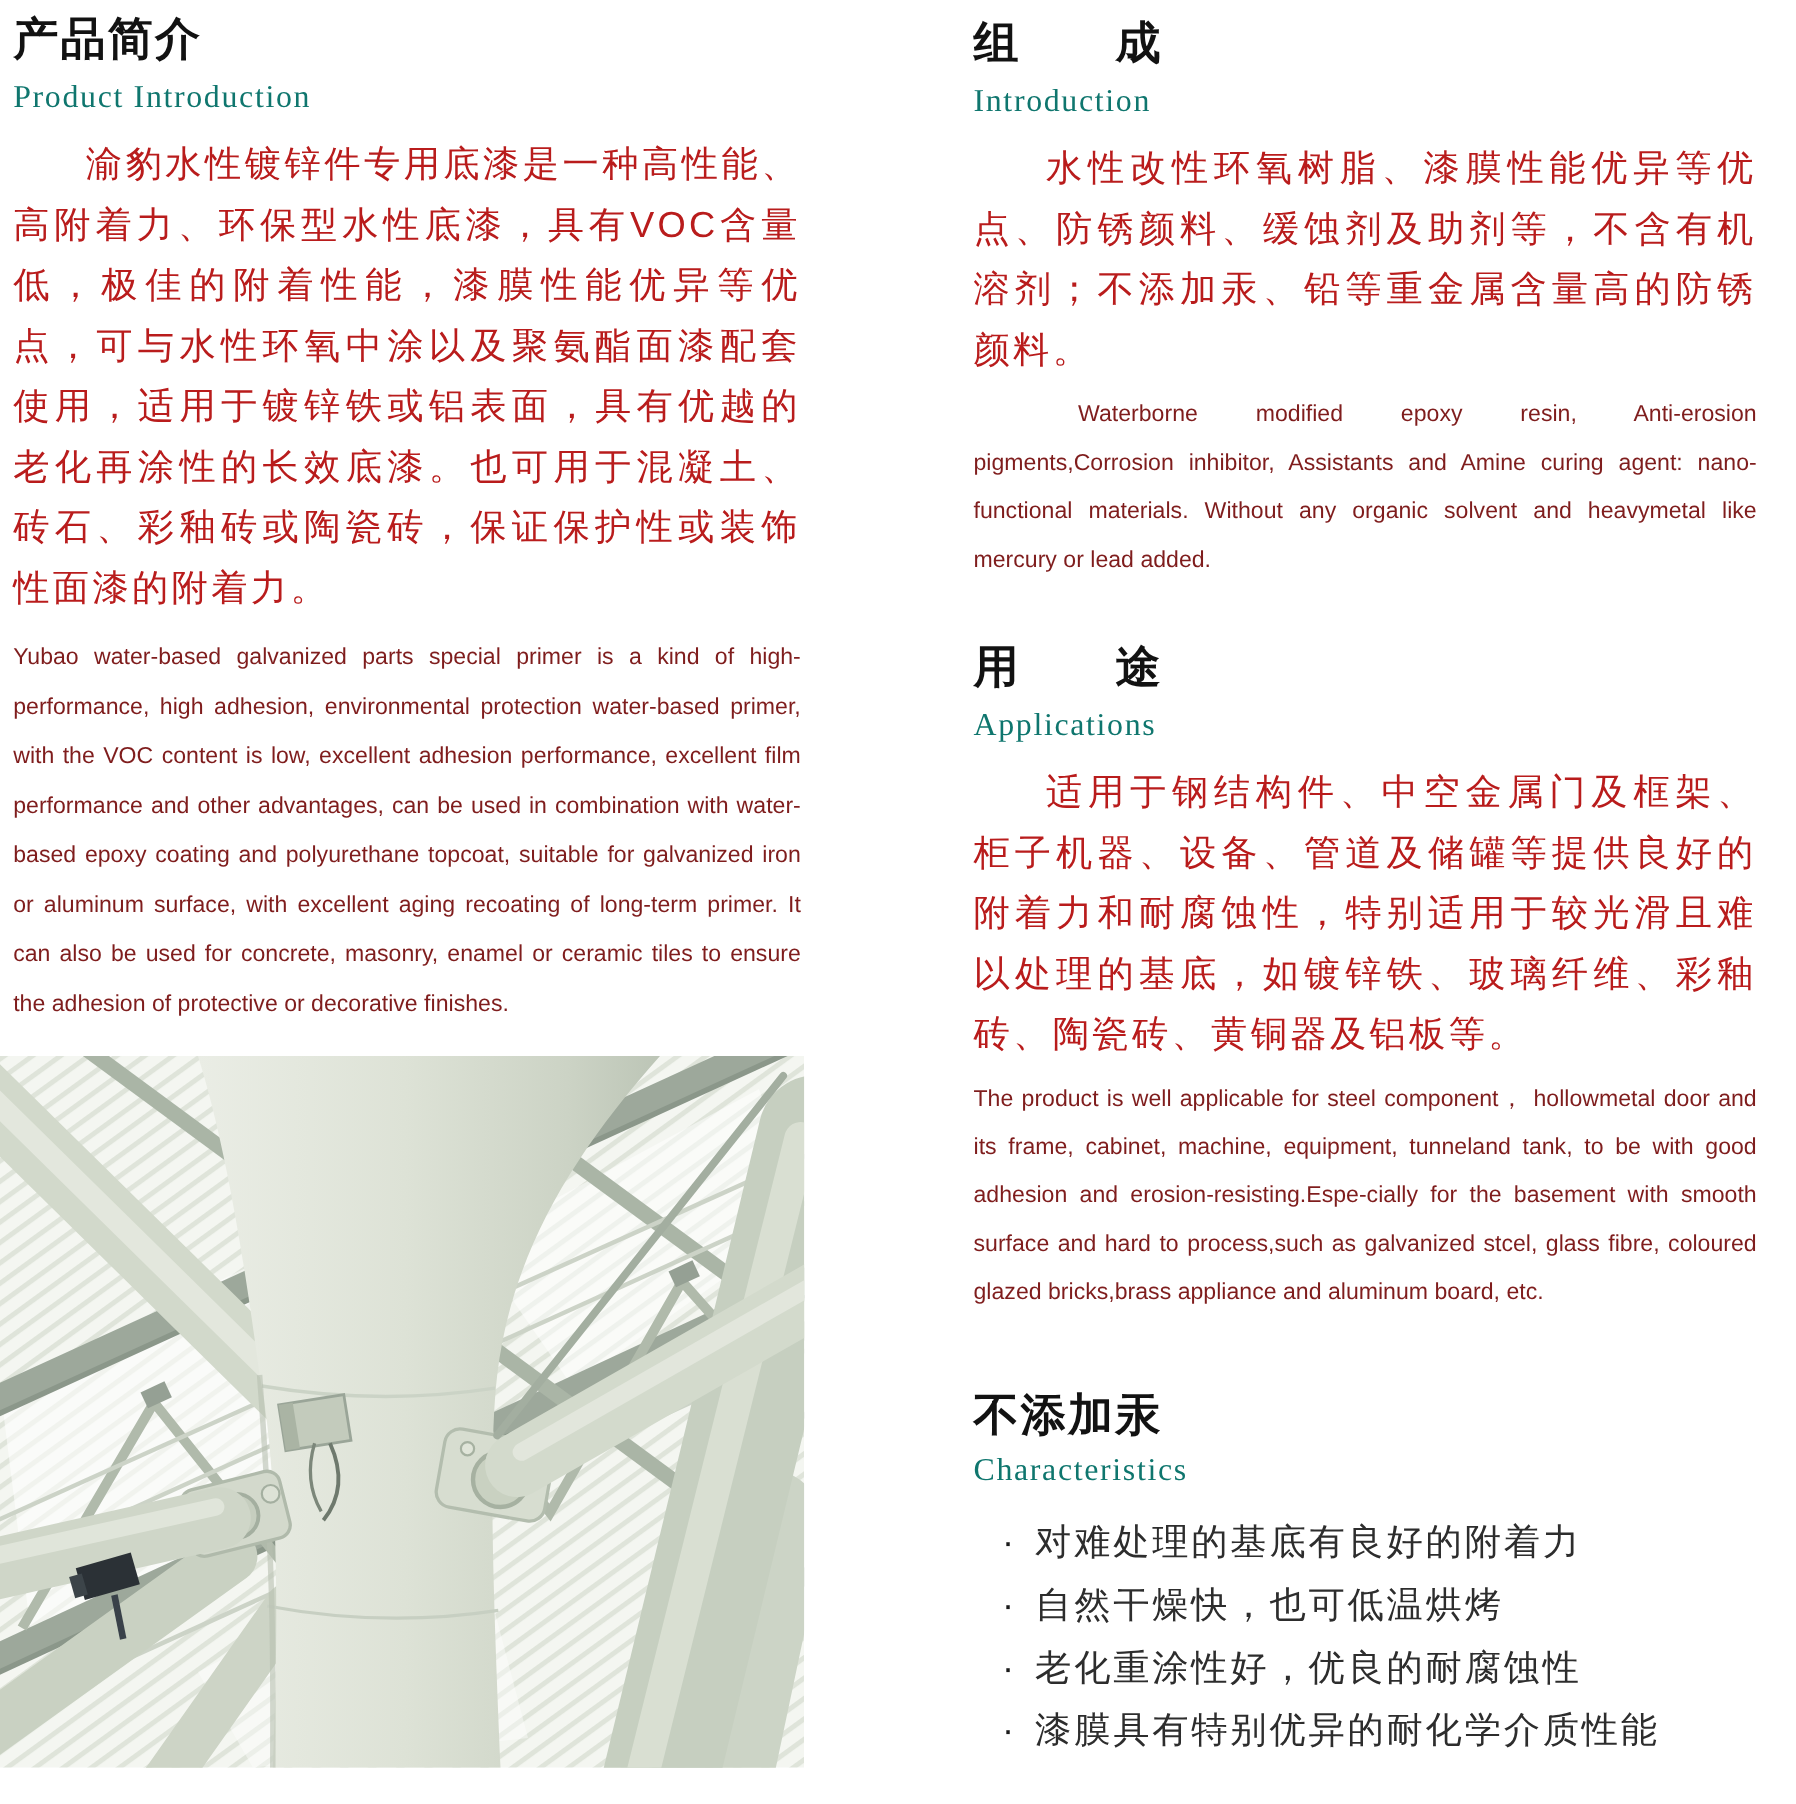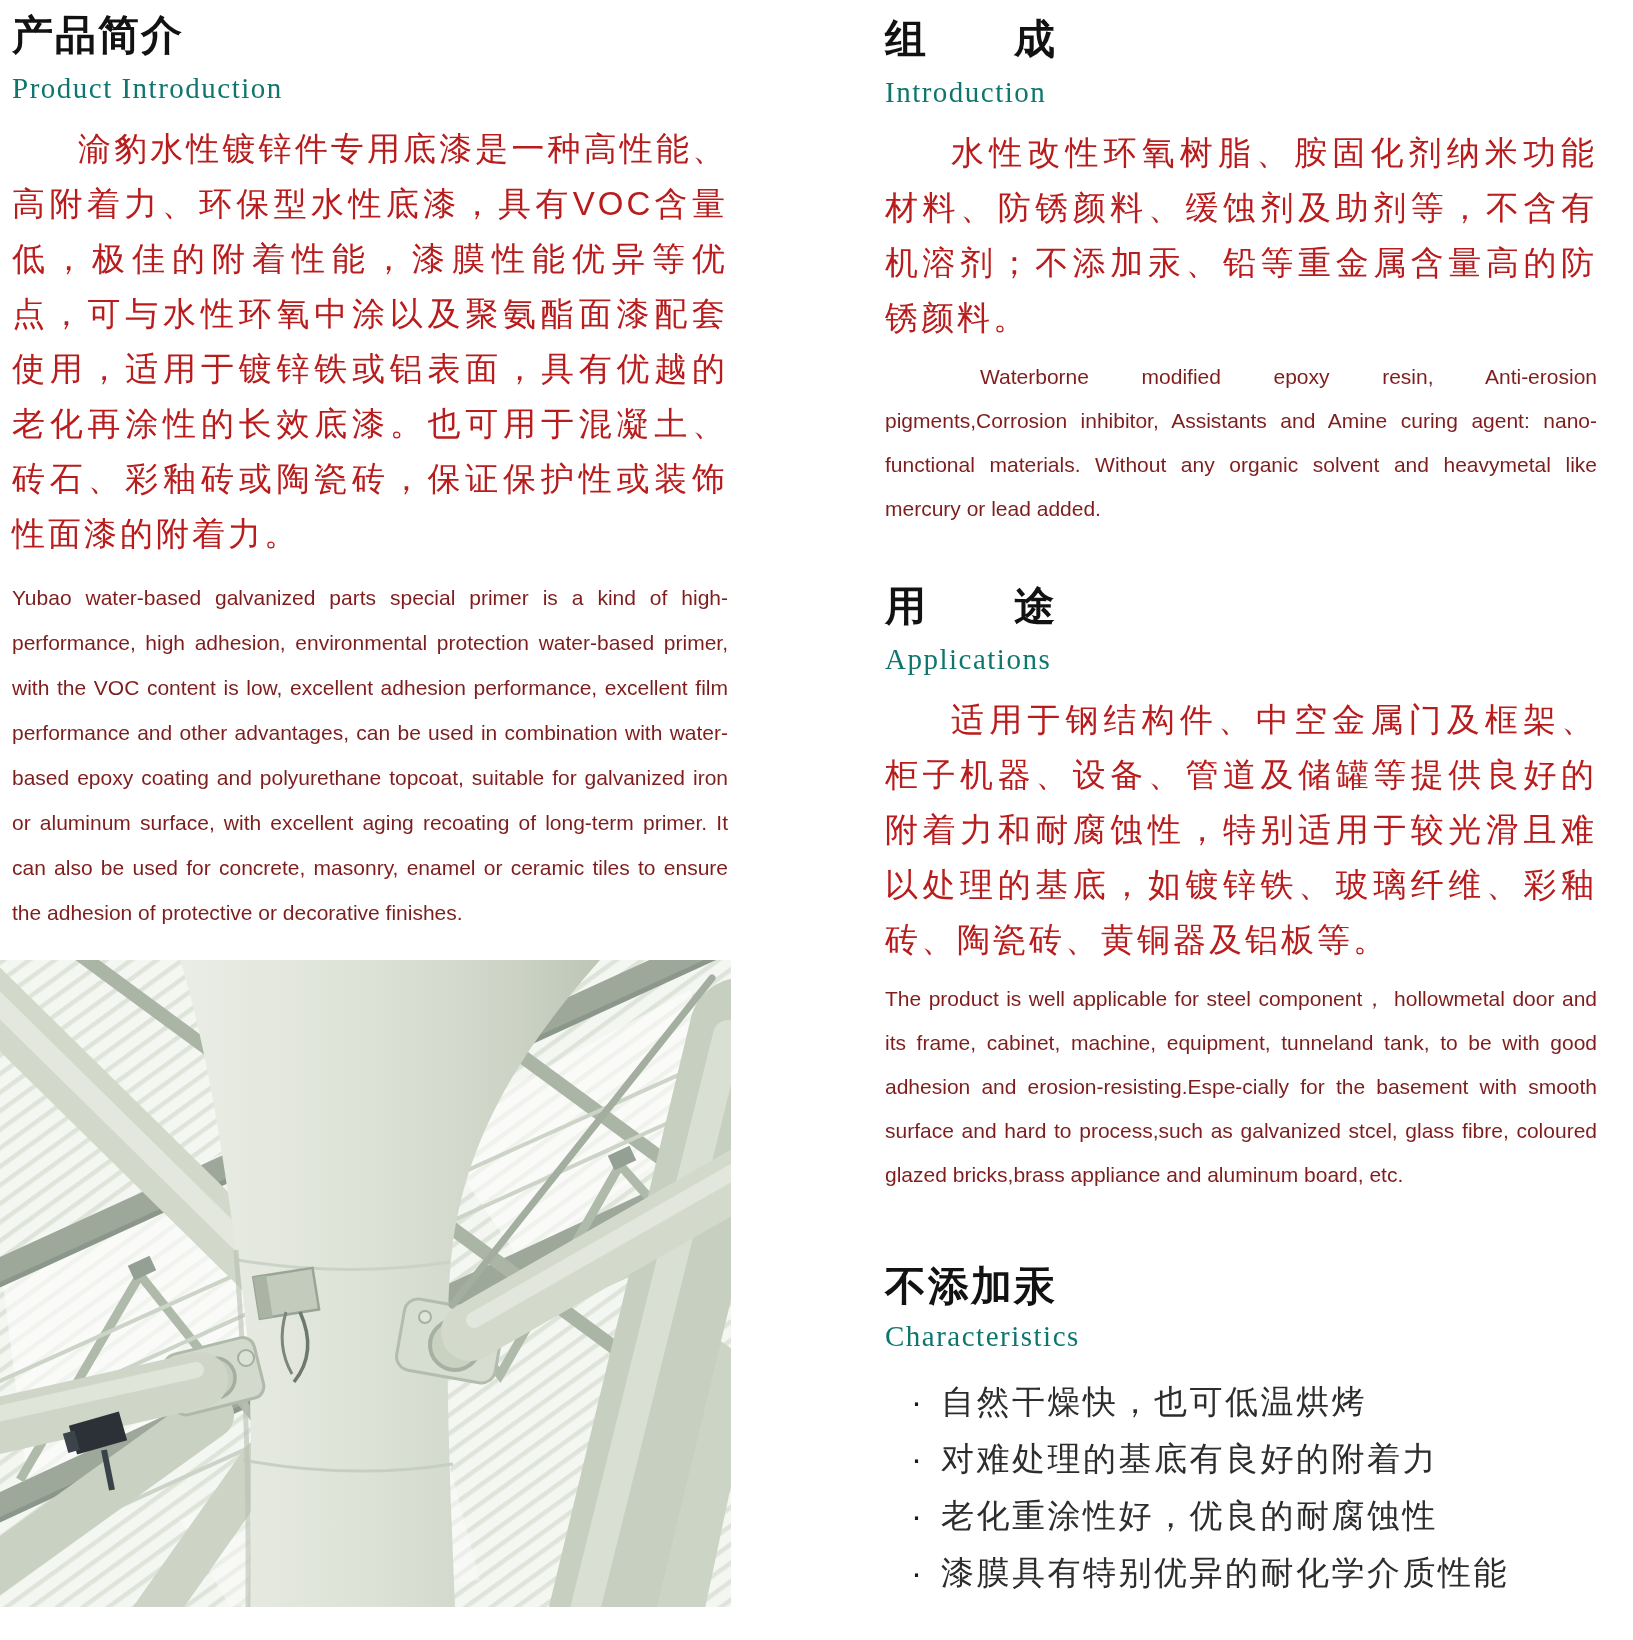--- a/index.html
+++ b/index.html
@@ -156,40 +156,40 @@
         <line x1="104" y1="490" x2="112" y2="530" stroke="#394149" stroke-width="6"></line>
       </g>
     </svg>
   </figure>
 
   <section class="col col-right">
 
     <div>
       <h2 class="zh-h">组　　成</h2>
       <div class="en-sub">Introduction</div>
-      <p class="zh-p">水性改性环氧树脂、胺固化剂纳米功能材料、防锈颜料、缓蚀剂及助剂等，不含有机溶剂；不添加汞、铅等重金属含量高的防锈颜料。</p>
+      <p class="zh-p">水性改性环氧树脂、漆膜性能优异等优点、防锈颜料、缓蚀剂及助剂等，不含有机溶剂；不添加汞、铅等重金属含量高的防锈颜料。</p>
       <p class="en-p" style="text-indent:95px">Waterborne modified epoxy resin, Anti-erosion  pigments,Corrosion inhibitor, Assistants and Amine curing agent: nano-functional materials. Without any organic solvent and heavymetal like mercury or lead added.</p>
     </div>
 
     <div class="sec-gap">
       <h2 class="zh-h">用　　途</h2>
       <div class="en-sub">Applications</div>
       <p class="zh-p">适用于钢结构件、中空金属门及框架、柜子机器、设备、管道及储罐等提供良好的附着力和耐腐蚀性，特别适用于较光滑且难以处理的基底，如镀锌铁、玻璃纤维、彩釉砖、陶瓷砖、黄铜器及铝板等。</p>
       <p class="en-p">The product is well applicable for steel component， hollowmetal door and its frame, cabinet, machine, equipment, tunneland tank, to be with good adhesion and erosion-resisting.Espe-cially for the basement with smooth surface and hard to process,such as galvanized stcel, glass fibre, coloured glazed bricks,brass appliance and aluminum board, etc.</p>
     </div>
 
     <div class="sec-gap-lg">
       <h2 class="zh-h">不添加汞</h2>
       <div class="en-sub" style="margin-top:10px">Characteristics</div>
       <ul class="bullets">
         <li>
+          <span class="dot">·</span><span>对难处理的基底有良好的附着力</span>
+        </li>
+        <li>
           <span class="dot">·</span><span>自然干燥快，也可低温烘烤</span>
-        </li>
-        <li>
-          <span class="dot">·</span><span>对难处理的基底有良好的附着力</span>
         </li>
         <li>
           <span class="dot">·</span><span>老化重涂性好，优良的耐腐蚀性</span>
         </li>
         <li>
           <span class="dot">·</span><span>漆膜具有特别优异的耐化学介质性能</span>
         </li>
 
       </ul>
     </div>

